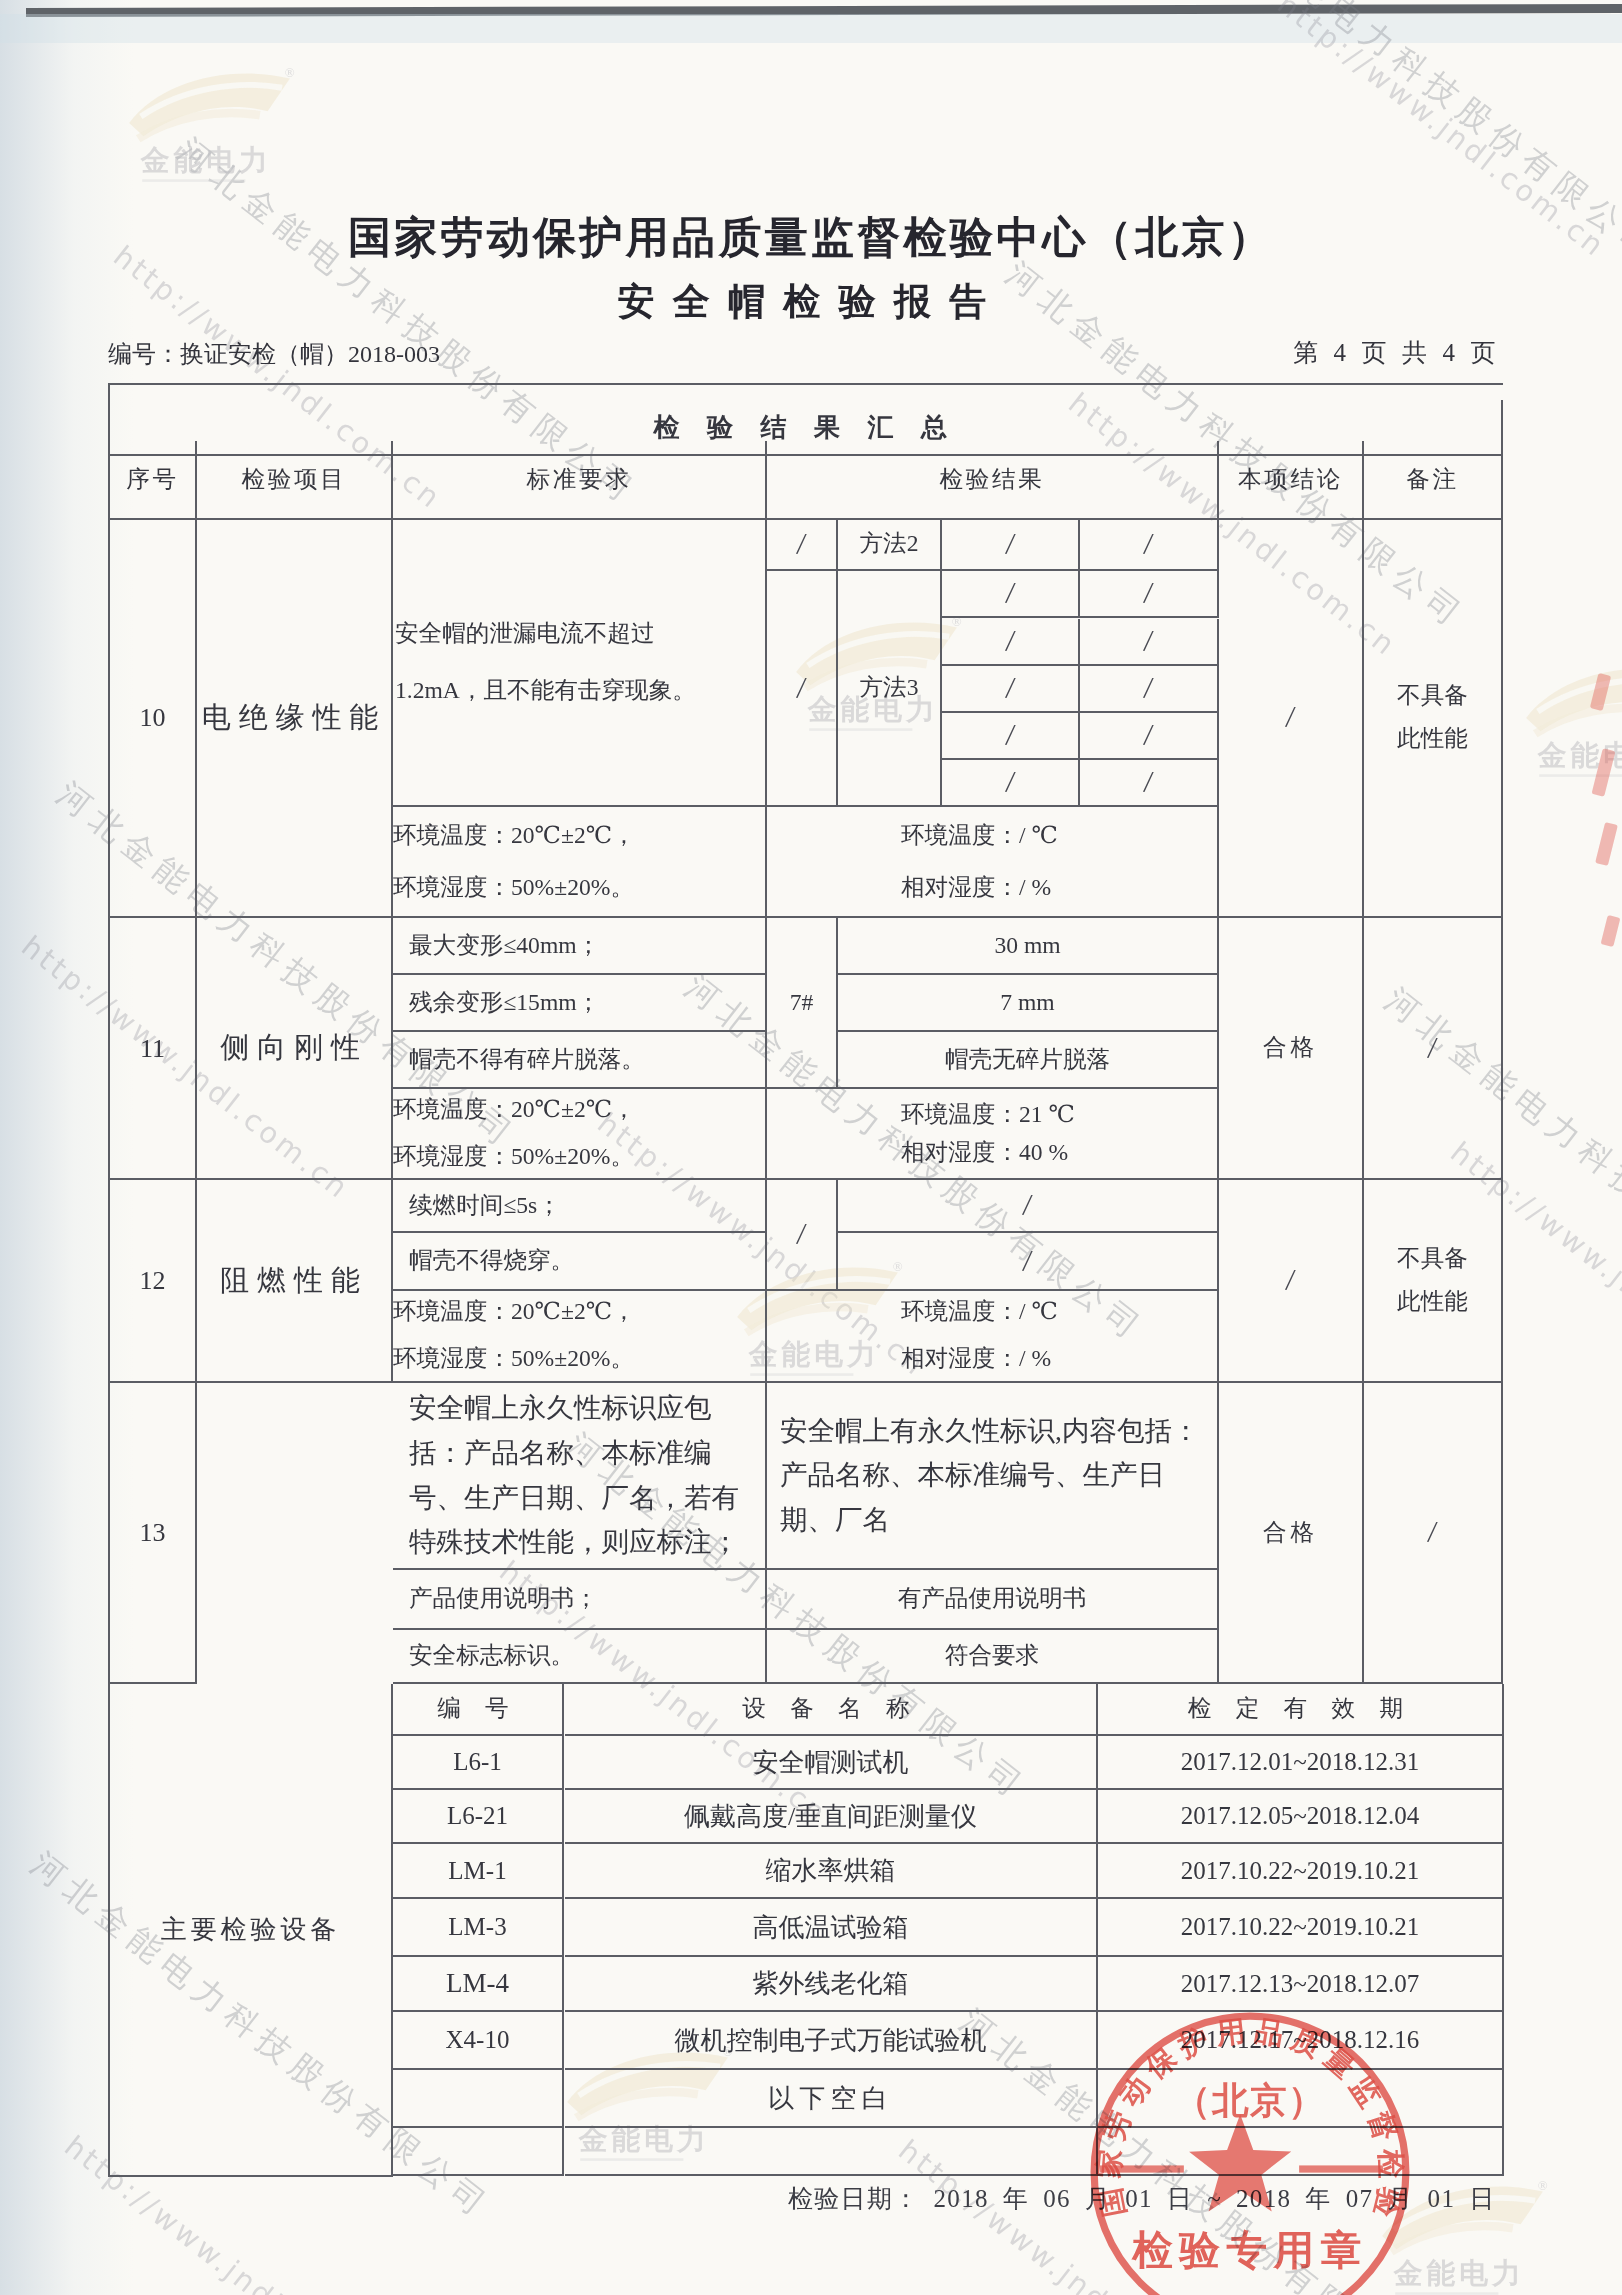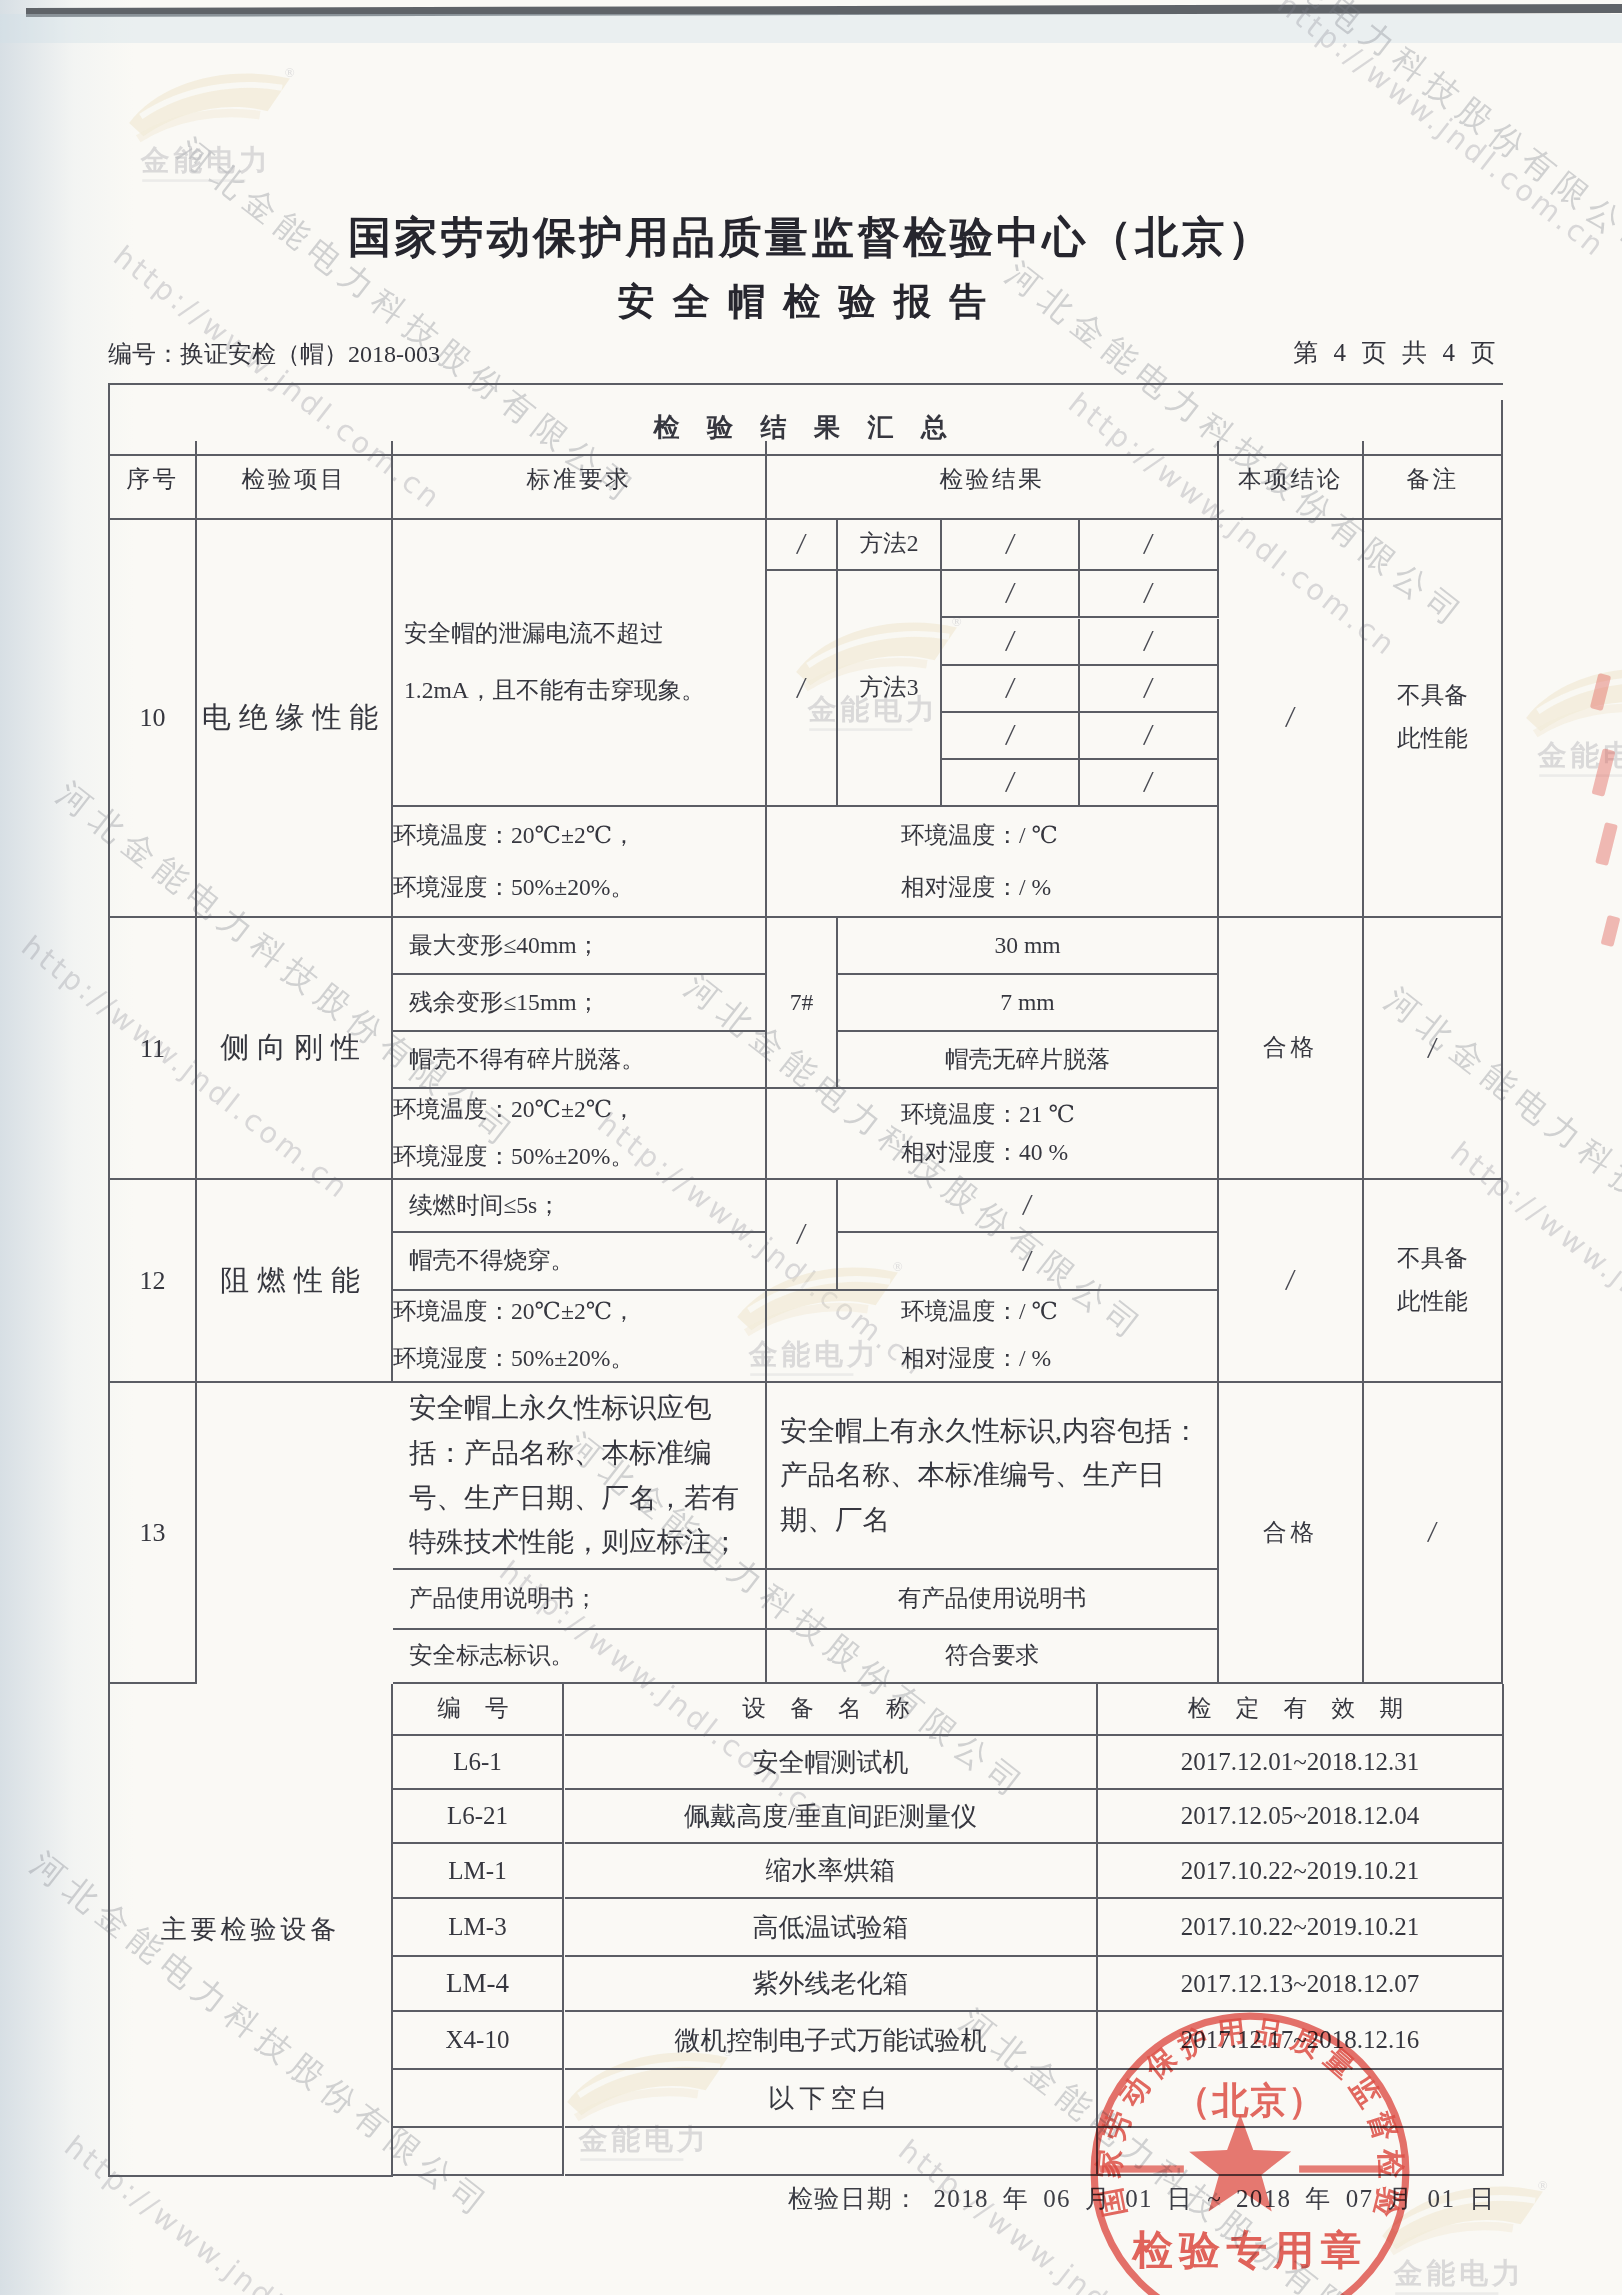--- a/index.html
+++ b/index.html
@@ -130,21 +130,21 @@
     <div class="c tt" style="left:0;top:15px;width:1393px;height:56px">检 验 结 果 汇 总</div>
     <div class="c hh" style="left:0;top:56px;width:87px;height:79px">序号</div>
     <div class="c hh" style="left:87px;top:56px;width:196px;height:79px">检验项目</div>
     <div class="c hh" style="left:283px;top:56px;width:374px;height:79px">标准要求</div>
     <div class="c hh" style="left:657px;top:56px;width:452px;height:79px">检验结果</div>
     <div class="c hh" style="left:1109px;top:56px;width:145px;height:79px">本项结论</div>
     <div class="c hh" style="left:1254px;top:56px;width:139px;height:79px">备注</div>
 
     <div class="c seq" style="left:0;top:134px;width:87px;height:399px">10</div>
     <div class="c item" style="left:87px;top:134px;width:196px;height:399px">电绝缘性能</div>
-    <div class="c col" style="left:283px;top:134px;width:374px;height:288px;row-gap:22px;padding-left:11px">
+    <div class="c col" style="left:283px;top:134px;width:374px;height:288px;row-gap:22px;padding-left:2px">
       <span>安全帽的泄漏电流不超过</span>
       <span>1.2mA，且不能有击穿现象。</span>
     </div>
     <div class="c" style="left:657px;top:134px;width:71px;height:52px">
         <span class="slash">/</span>
       </div>
     <div class="c" style="left:728px;top:134px;width:104px;height:52px">方法2</div>
     <div class="c" style="left:832px;top:134px;width:138px;height:52px">
         <span class="slash">/</span>
       </div>

